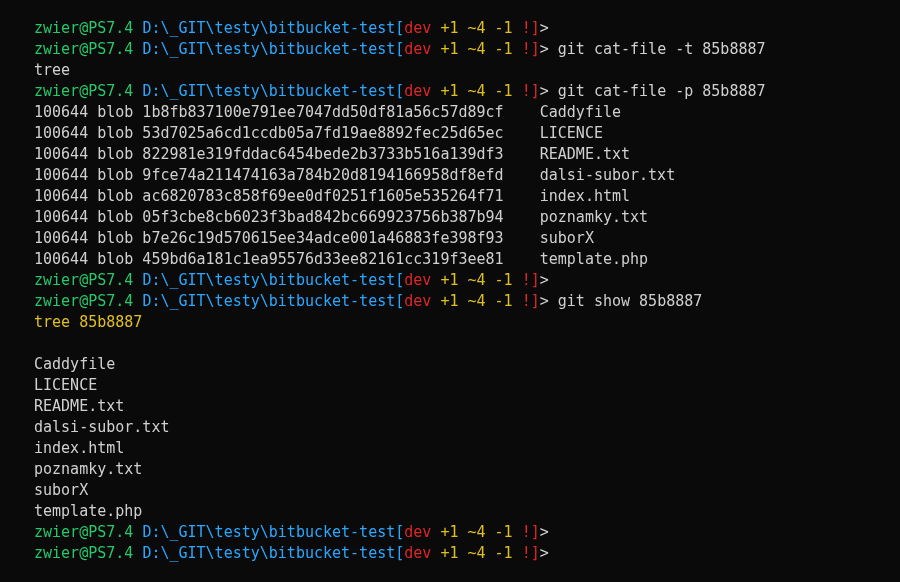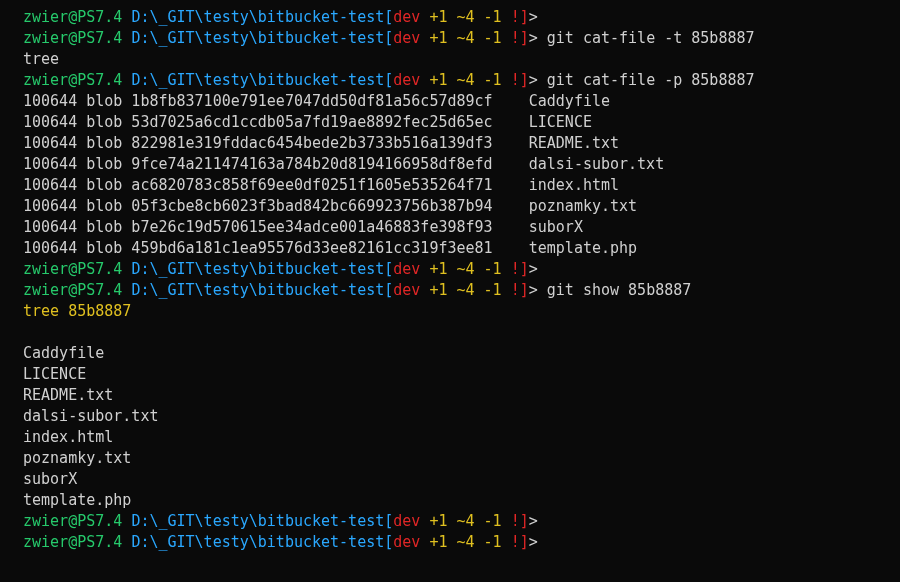--- a/index.html
+++ b/index.html
@@ -4,21 +4,21 @@
 <style>
   html, body {
     margin: 0;
     padding: 0;
     background: #0a0a0a;
     width: 900px;
     height: 582px;
     overflow: hidden;
   }
   pre.term {
-    margin: 1px;
+    margin: 12px;
     padding: 6px 22px;
     font-family: "Consolas", "DejaVu Sans Mono", "Menlo", monospace;
     font-size: 15px;
     line-height: 21px;
     color: #d0d0d0;
     white-space: pre;
   }
   .user   { color: #26c96b; }    
   .path   { color: #2aa8ff; }    
   .branch { color: #e02626; }    

